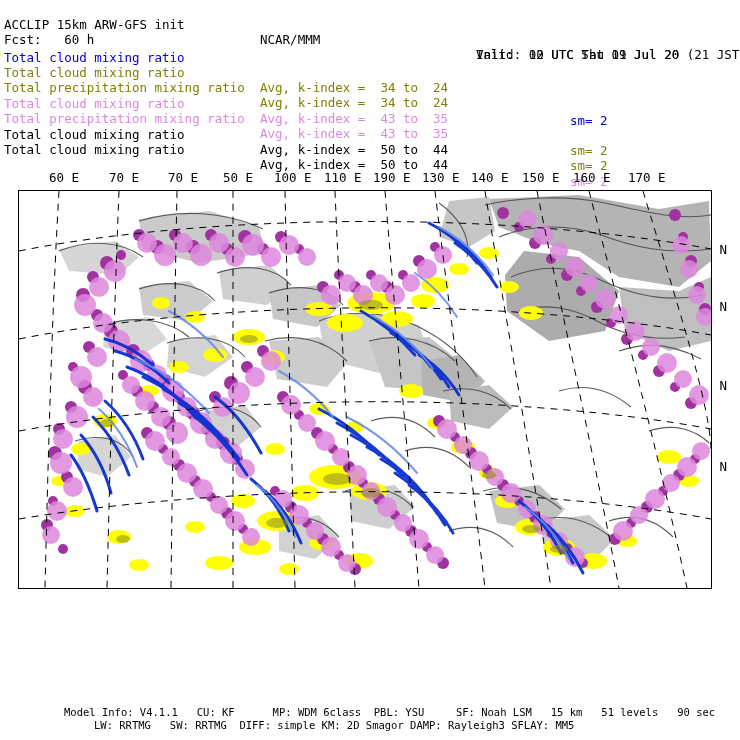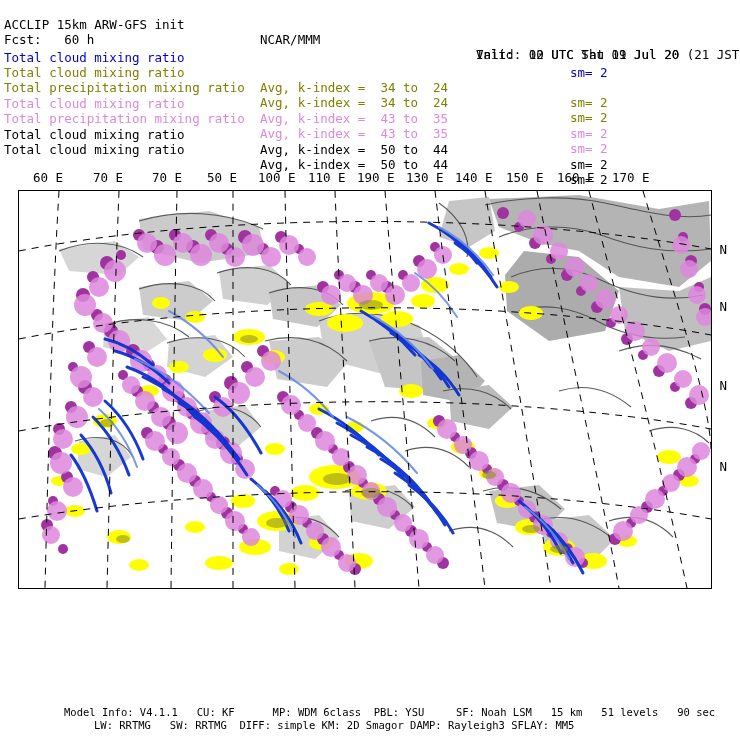--- a/index.html
+++ b/index.html
@@ -27,21 +27,21 @@
   .hrow {
     position: absolute;
     left: 0;
     width: 712px;
     height: 15px;
     white-space: pre;
   }
   .col-a { position: absolute; left: 4px;   white-space: pre; }
   .col-b { position: absolute; left: 260px; white-space: pre; }
   .col-c { position: absolute; left: 476px; white-space: pre; }
-  .col-d { position: absolute; left: 570px; white-space: pre; }
+  .col-d { position: absolute; left: 570px; white-space: pre; margin-top: 48px; }
 
   
   .map-wrap {
     position: absolute;
     left: 18px;
     top: 190px;
     width: 694px;
     height: 399px;
     border: 1px solid #000;
     box-sizing: border-box;
@@ -50,21 +50,21 @@
   }
   .map-canvas {
     position: absolute;
     left: 0; top: 0;
     width: 692px;
     height: 397px;
   }
   
   .lon-labels {
     position: absolute;
-    left: 0;
+    left: 16px;
     top: 170px;
     width: 592px;
     height: 18px;
     font-size: 12.5px;
   }
   .lon-labels span {
     position: absolute;
     white-space: pre;
   }
   

